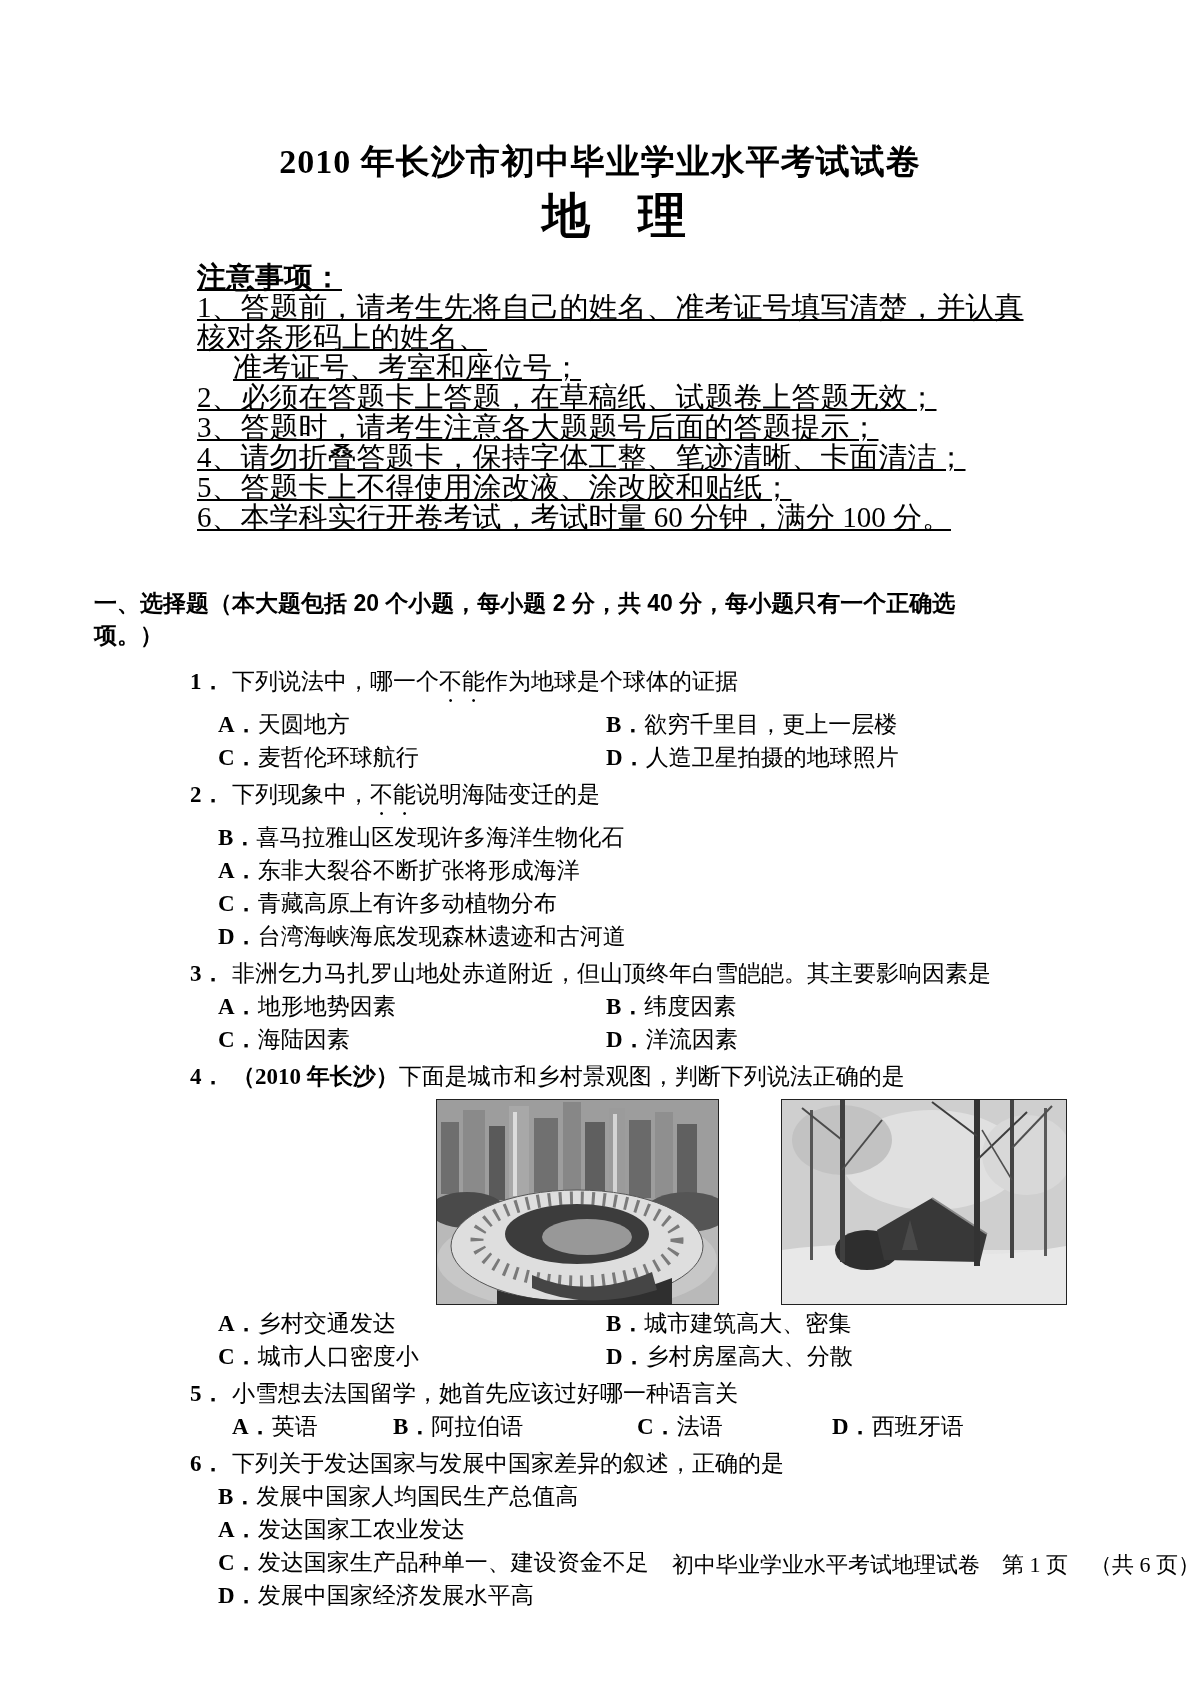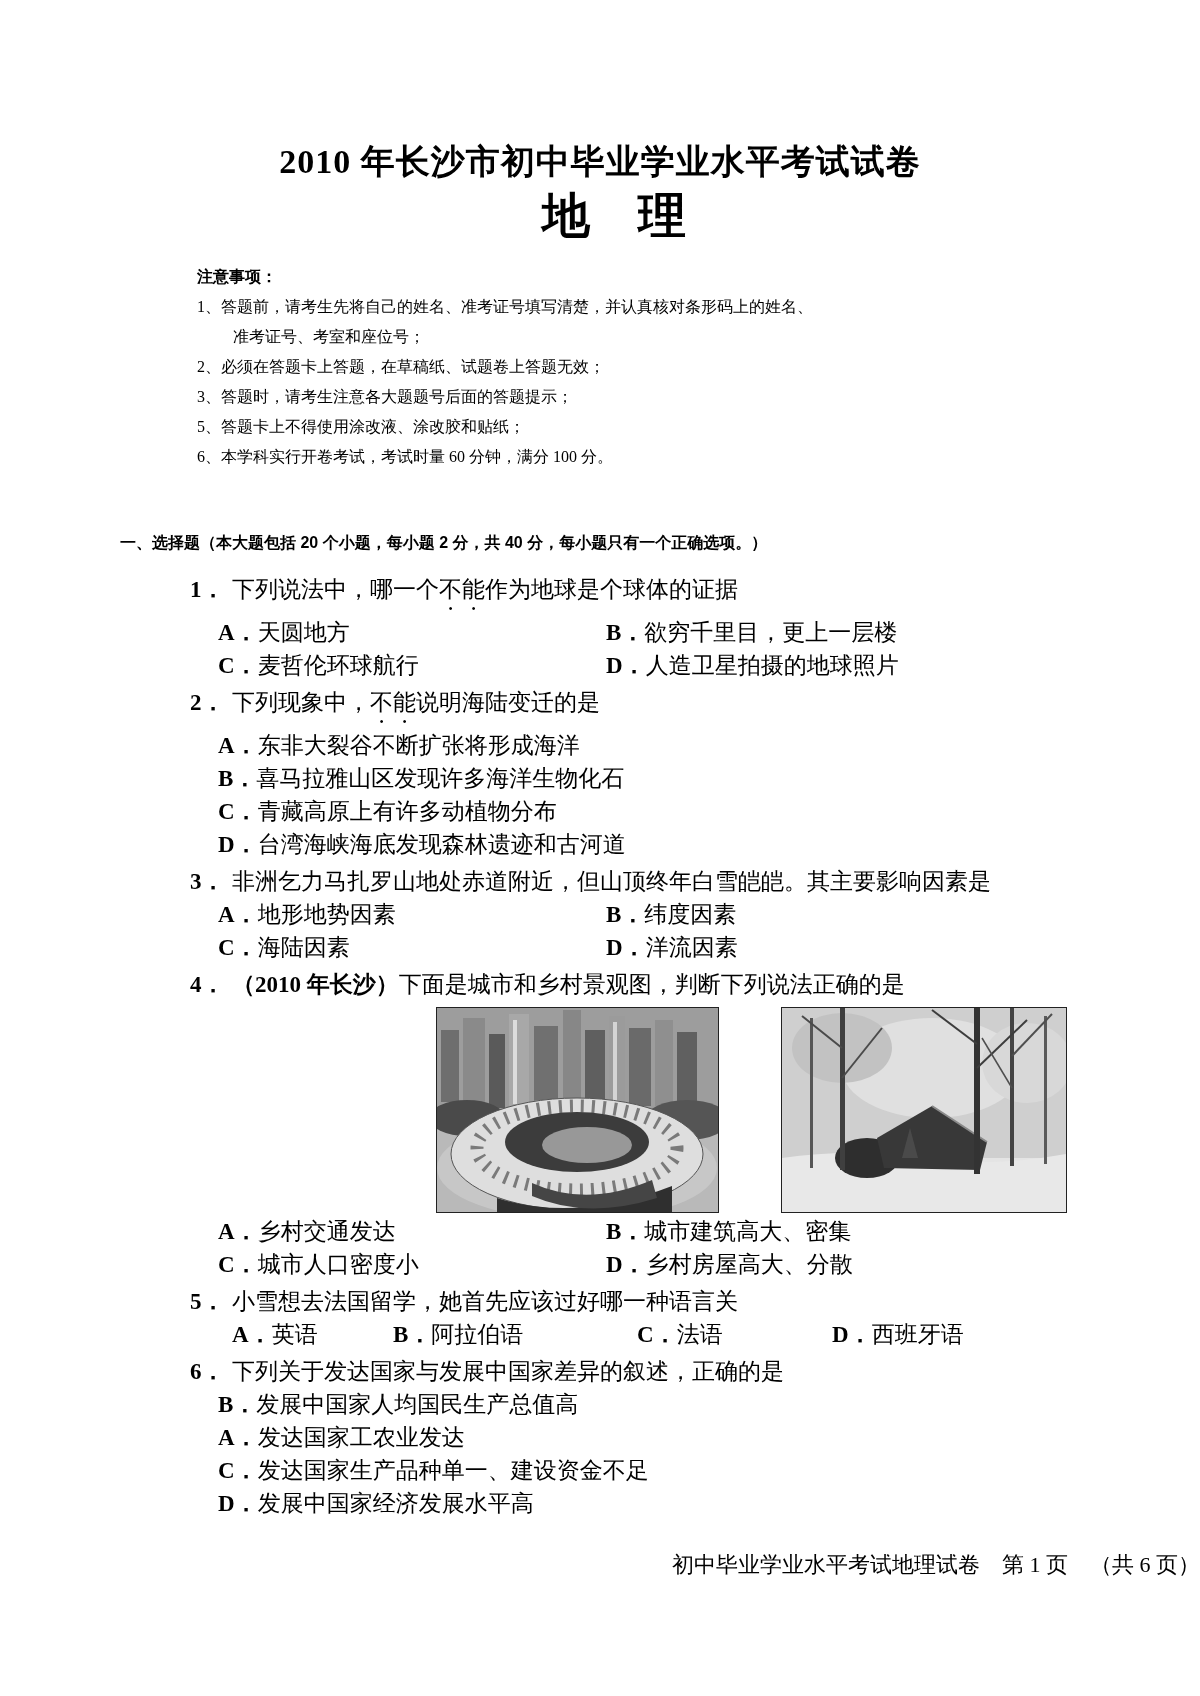--- a/index.html
+++ b/index.html
@@ -23,32 +23,33 @@
     text-align:center;
     font-size:48px;
     font-weight:bold;
     line-height:56px;
     margin-top:2px;
     padding-left:28px;
   }
   .notice {
     margin:18px 16px 0 197px;
     width:850px;
-    font-size:16px;
+    font-size:29px;
     line-height:30px;
+    text-decoration:underline;
   }
   .notice-heading {
     font-weight:bold;
     font-family:"Liberation Sans","DejaVu Sans",sans-serif;
   }
   .notice-line2 { padding-left:36px; }
   .section-heading {
-    margin:55px 0 0 120px;
+    margin:55px 0 0 94px;
     width:880px;
-    font-size:16px;
+    font-size:23px;
     line-height:32px;
     font-weight:bold;
     font-family:"Liberation Sans","DejaVu Sans",sans-serif;
   }
   .questions { margin-top:14px; }
   .question {
     margin-left:190px;
     width:880px;
     font-size:23px;
     line-height:33px;
@@ -100,20 +101,21 @@
   <div class="subject-title">地　理</div>
 
   <div class="notice">
     <div class="notice-heading">注意事项：</div>
     <div class="notice-item">
       <div>1、答题前，请考生先将自己的姓名、准考证号填写清楚，并认真核对条形码上的姓名、</div>
       <div class="notice-line2">准考证号、考室和座位号；</div>
     </div>
     <div class="notice-item">2、必须在答题卡上答题，在草稿纸、试题卷上答题无效；</div>
     <div class="notice-item">3、答题时，请考生注意各大题题号后面的答题提示；</div>
+    <div class="notice-item">4、请勿折叠答题卡，保持字体工整、笔迹清晰、卡面清洁；</div>
     <div class="notice-item">5、答题卡上不得使用涂改液、涂改胶和贴纸；</div>
     <div class="notice-item">6、本学科实行开卷考试，考试时量 60 分钟，满分 100 分。</div>
   </div>
 
   <div class="section-heading">一、选择题（本大题包括 20 个小题，每小题 2 分，共 40 分，每小题只有一个正确选项。）</div>
 
   <div class="questions">
 
     <div class="question">
       <div class="q-row">
@@ -131,22 +133,22 @@
         </div>
       </div>
     </div>
 
     <div class="question">
       <div class="q-row">
         <span class="q-num">2．</span>
         <span><span>下列现象中，</span><span class="emph">不能</span><span>说明海陆变迁的是</span></span>
       </div>
       <div class="opts">
+        <div><span class="opt-label">B．</span><span>喜马拉雅山区发现许多海洋生物化石</span></div>
         <div><span class="opt-label">A．</span><span>东非大裂谷不断扩张将形成海洋</span></div>
-        <div><span class="opt-label">B．</span><span>喜马拉雅山区发现许多海洋生物化石</span></div>
         <div><span class="opt-label">C．</span><span>青藏高原上有许多动植物分布</span></div>
         <div><span class="opt-label">D．</span><span>台湾海峡海底发现森林遗迹和古河道</span></div>
       </div>
     </div>
 
     <div class="question">
       <div class="q-row">
         <span class="q-num">3．</span>
         <span>非洲乞力马扎罗山地处赤道附近，但山顶终年白雪皑皑。其主要影响因素是</span>
       </div>

